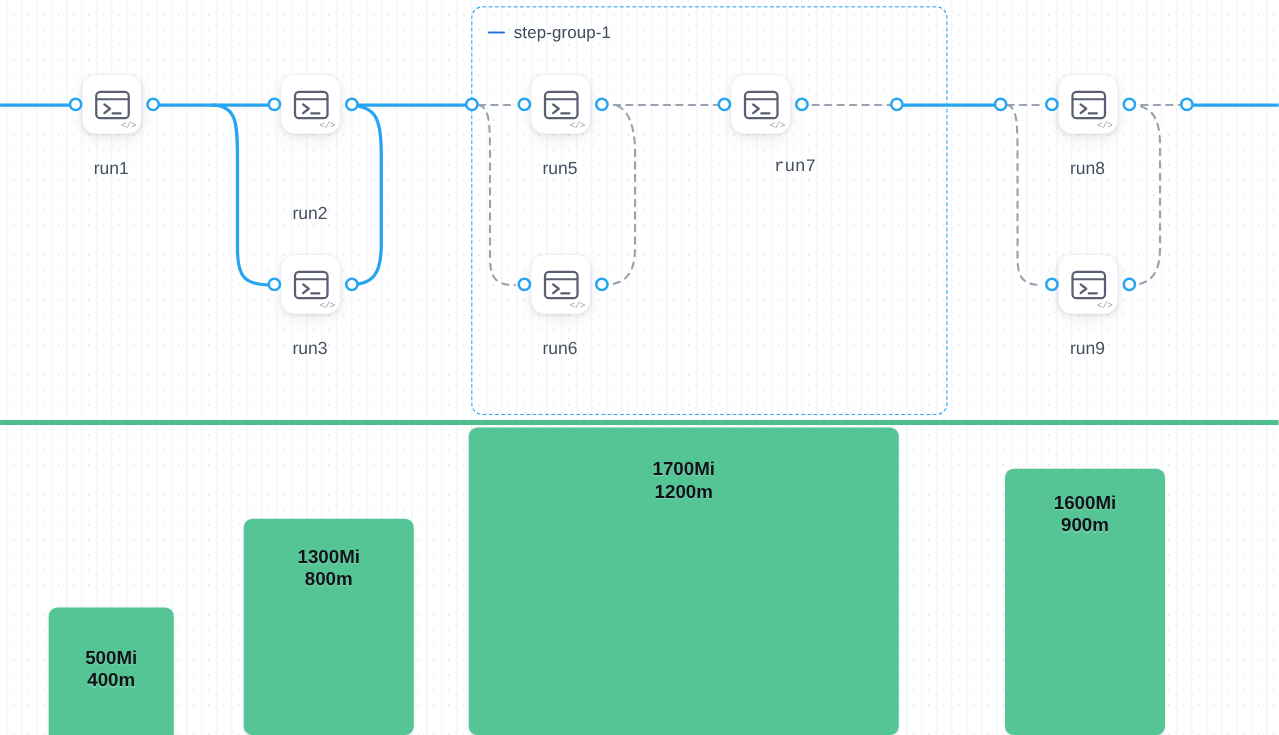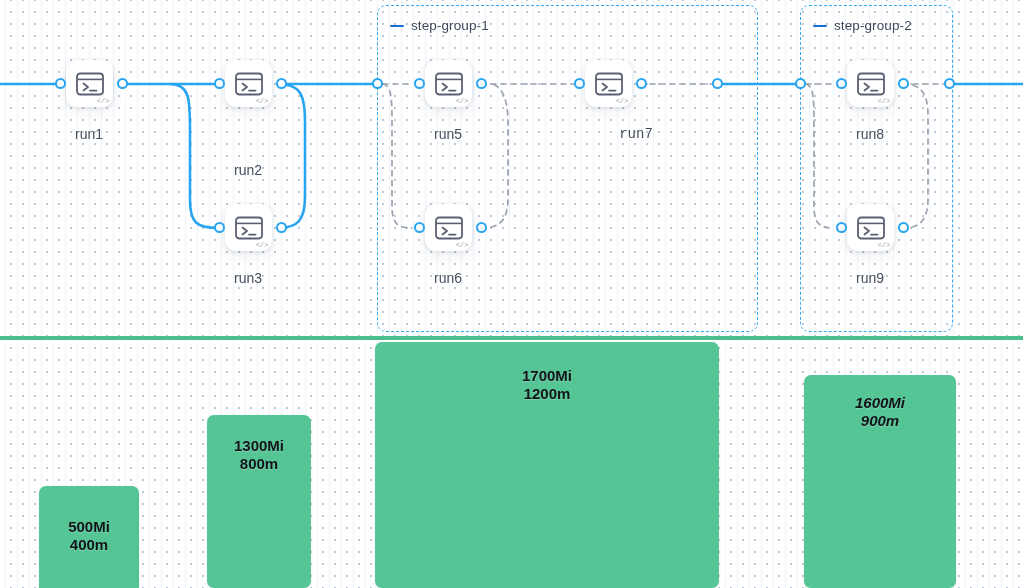--- a/index.html
+++ b/index.html
@@ -115,26 +115,20 @@
     </g>
   </svg>
 
   <div class="group-box" style="left:377px;top:5px;width:342px;height:325px;padding-left:37px;">
     <div class="group-header">
       <span class="group-collapse"></span>
       <span>step-group-1</span>
     </div>
   </div>
 
-  <div class="group-box" style="left:800px;top:5px;width:151px;height:325px;">
-    <div class="group-header">
-      <span class="group-collapse"></span>
-      <span>step-group-2</span>
-    </div>
-  </div>
 
   <div class="node" style="left:66px;top:60px;">
     <svg class="term" width="30" height="26" viewBox="0 0 30 26">
       <rect x="2" y="2.5" width="26" height="21" rx="3.2" fill="none" stroke="#5a5f72" stroke-width="1.8"></rect>
       <line x1="2" y1="8.4" x2="28" y2="8.4" stroke="#5a5f72" stroke-width="1.6"></line>
       <path d="M8.5,12.5 L13,16 L8.5,19.5" fill="none" stroke="#5a5f72" stroke-width="1.8" stroke-linecap="round" stroke-linejoin="round"></path>
       <line x1="15" y1="19.6" x2="21.5" y2="19.6" stroke="#5a5f72" stroke-width="1.8" stroke-linecap="round"></line>
     </svg>
     <span class="code-badge">&lt;/&gt;</span>
   </div>
@@ -237,28 +231,28 @@
   <div class="port" style="left:795px;top:78px;"></div>
   <div class="port" style="left:944px;top:78px;"></div>
 
   <div class="divider" style="top:336px;"></div>
 
   <div class="bar" style="left:39px;top:486px;width:100px;height:130px;">
     <div class="bar-label" style="top:32px;">500Mi
 400m</div>
   </div>
 
-  <div class="bar" style="left:207px;top:415px;width:104px;height:173px;">
+  <div class="bar" style="left:195px;top:415px;width:136px;height:173px;">
     <div class="bar-label" style="top:22px;">1300Mi
 800m</div>
   </div>
 
   <div class="bar" style="left:375px;top:342px;width:344px;height:246px;">
     <div class="bar-label" style="top:25px;">1700Mi
 1200m</div>
   </div>
 
-  <div class="bar" style="left:804px;top:375px;width:152px;height:213px;font-style:italic;">
+  <div class="bar" style="left:804px;top:375px;width:128px;height:213px;">
     <div class="bar-label" style="top:19px;">1600Mi
 900m</div>
   </div>
 
 </div>
 
 </body></html>

